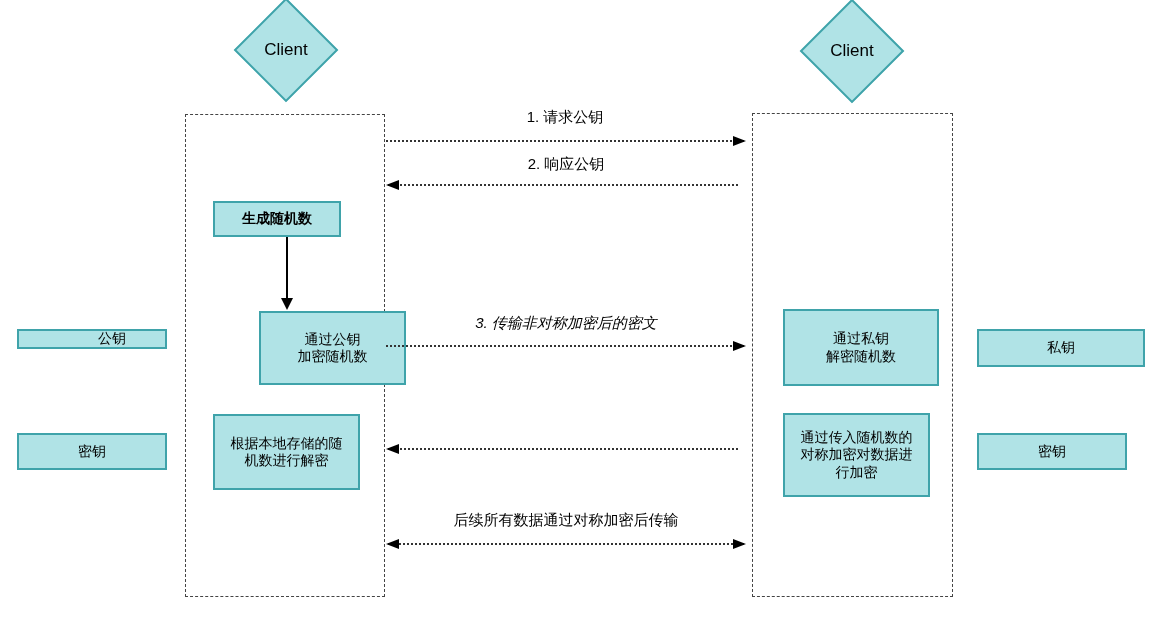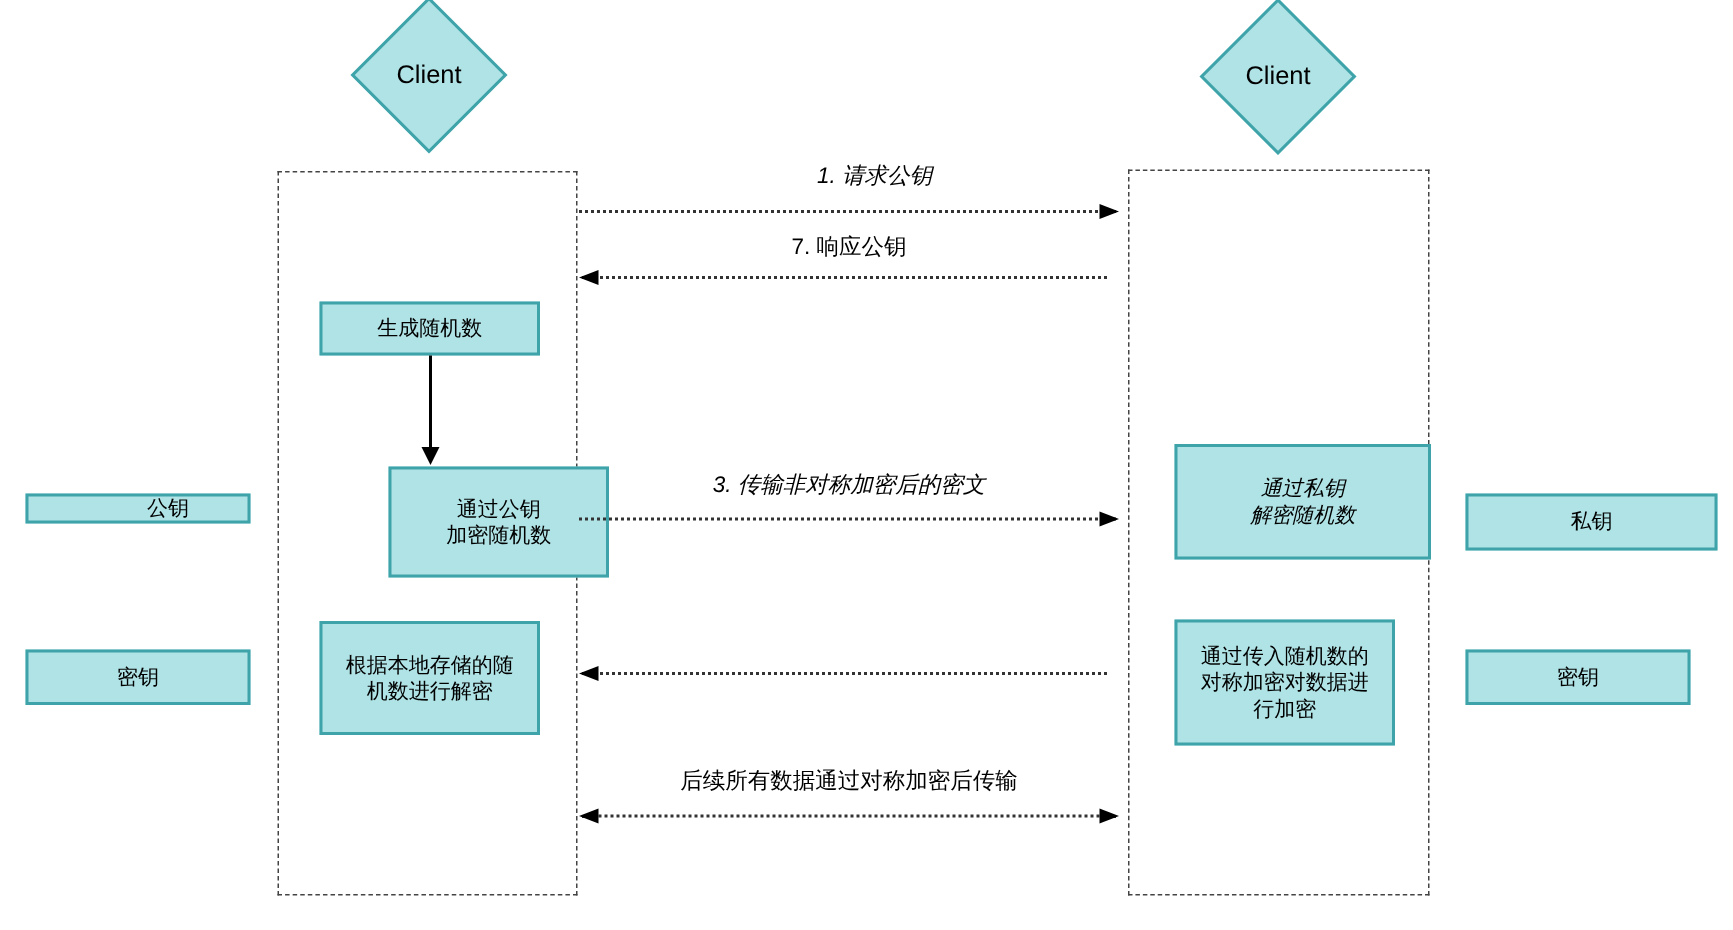--- a/index.html
+++ b/index.html
@@ -133,49 +133,49 @@
     <div class="diamond-label">Client</div>
   </div>
   <div class="diamond-wrap" style="left:815px; top:14px;">
     <div class="diamond-shape"></div>
     <div class="diamond-label">Client</div>
   </div>
 
   <div class="lifeline" style="left:185px; top:114px; width:200px; height:483px;"></div>
   <div class="lifeline" style="left:752px; top:113px; width:201px; height:484px;"></div>
 
-  <div class="box" style="left:213px; top:201px; width:147px; height:36px;">生成随机数</div>
+  <div class="box" style="left:213px; top:201px; width:128px; height:36px;font-weight:bold;">生成随机数</div>
   <div class="box" style="left:214px; top:311px; width:147px; height:74px;margin-left:45px;">通过公钥
 加密随机数</div>
   <div class="box" style="left:213px; top:414px; width:147px; height:76px;">根据本地存储的随
 机数进行解密</div>
 
-  <div class="box" style="left:783px; top:296px; width:171px; height:77px;font-style:italic;">通过私钥
+  <div class="box" style="left:783px; top:309px; width:156px; height:77px;">通过私钥
 解密随机数</div>
   <div class="box" style="left:783px; top:413px; width:147px; height:84px;">通过传入随机数的
 对称加密对数据进
 行加密</div>
 
   <div class="box" style="left:17px; top:329px; width:150px; height:20px;padding-left:40px;">公钥</div>
   <div class="box" style="left:17px; top:433px; width:150px; height:37px;">密钥</div>
   <div class="box" style="left:977px; top:329px; width:168px; height:38px;">私钥</div>
   <div class="box" style="left:977px; top:433px; width:150px; height:37px;">密钥</div>
 
   <div class="varrow" style="left:281px; top:237px; height:73px;">
     <div class="varrow-line"></div>
     <div class="varrow-head"></div>
   </div>
 
-  <div class="msg-label" style="left:403px; top:108px; width:360px;font-style:italic;">1. 请求公钥</div>
+  <div class="msg-label" style="left:385px; top:108px; width:360px;">1. 请求公钥</div>
   <div class="msg" style="left:386px; top:135px; width:360px;">
     <div class="msg-line"></div>
     <div class="head-right"></div>
   </div>
 
-  <div class="msg-label" style="left:386px; top:155px; width:360px;">7. 响应公钥</div>
+  <div class="msg-label" style="left:386px; top:155px; width:360px;">2. 响应公钥</div>
   <div class="msg" style="left:386px; top:179px; width:352px;">
     <div class="msg-line" style="left:2px; right:0;"></div>
     <div class="head-left"></div>
   </div>
 
   <div class="msg-label" style="left:386px; top:314px; width:360px;font-style:italic;">3. 传输非对称加密后的密文</div>
   <div class="msg" style="left:386px; top:340px; width:360px;">
     <div class="msg-line"></div>
     <div class="head-right"></div>
   </div>

